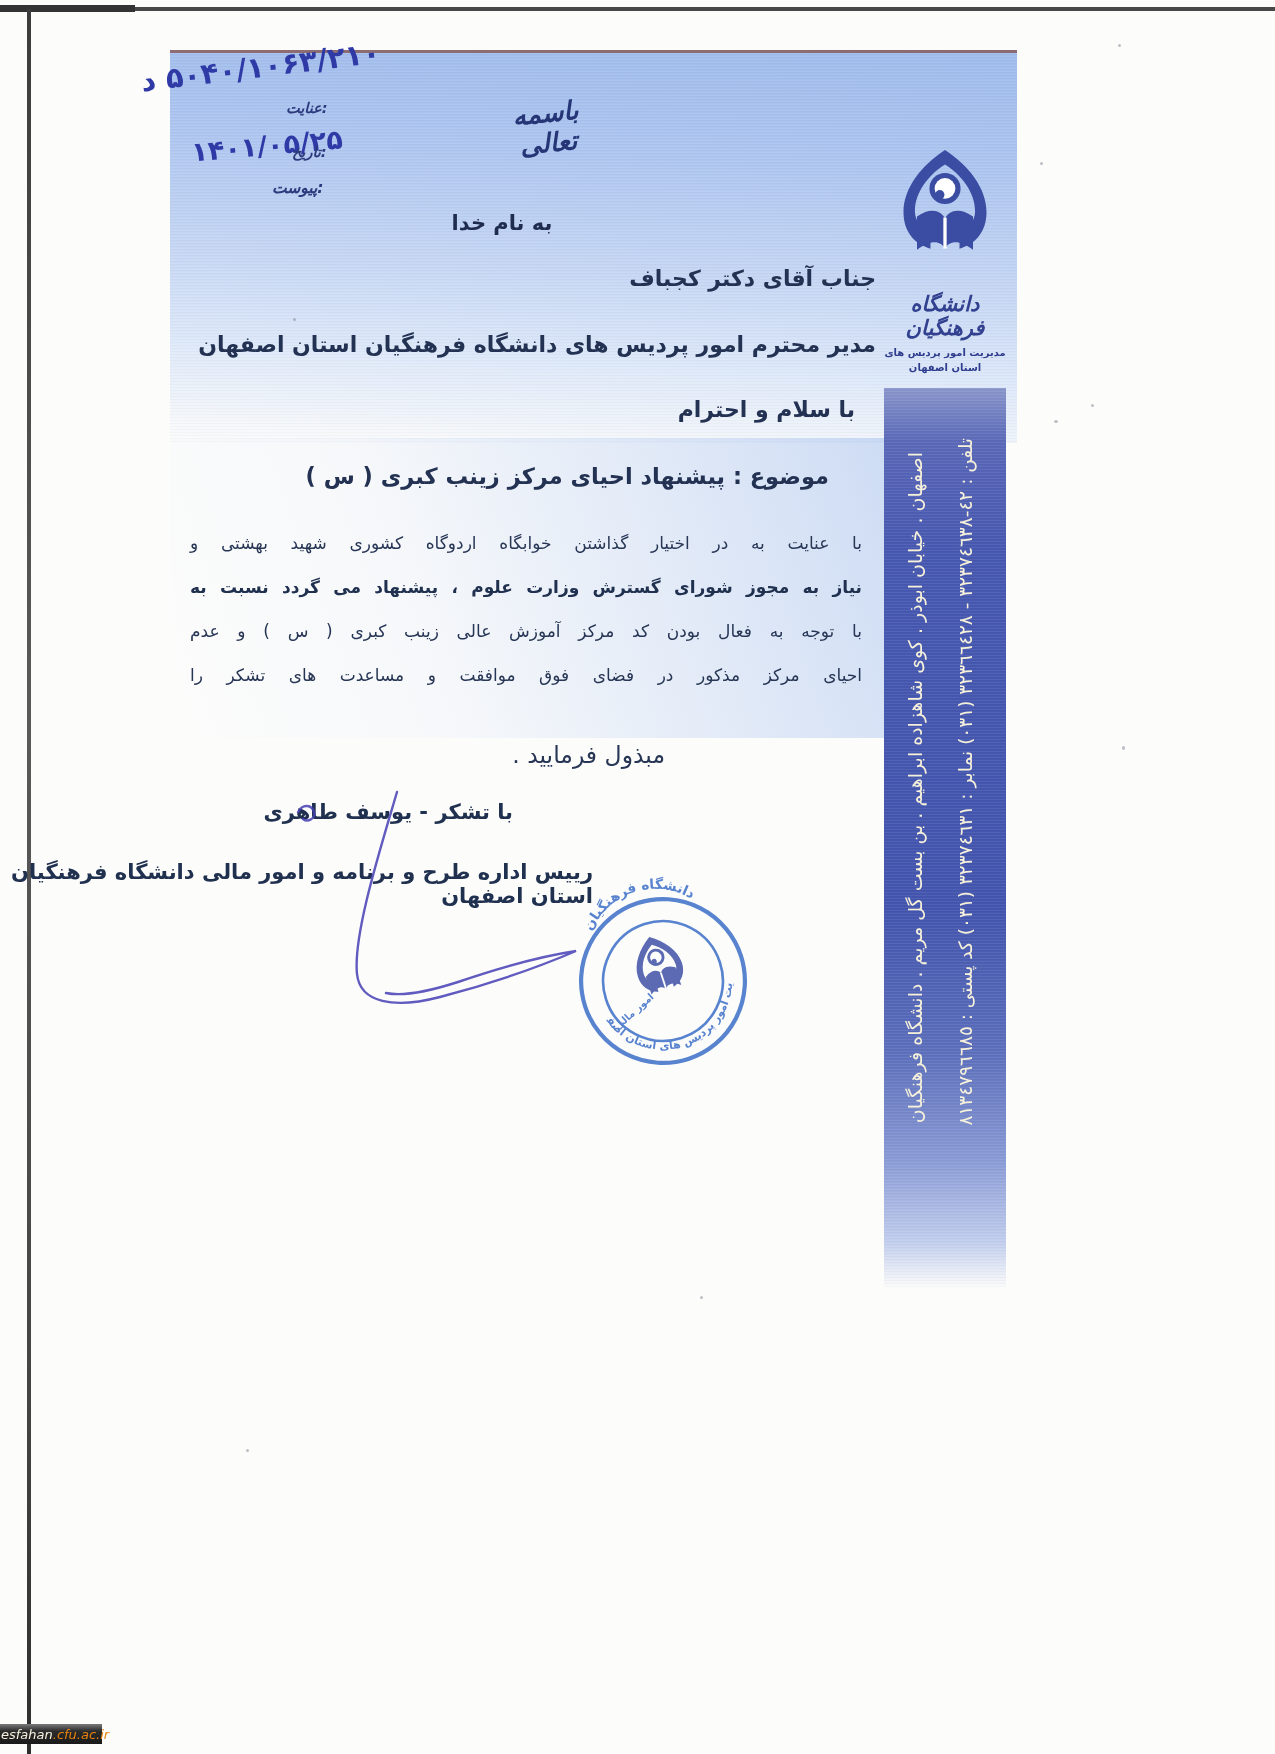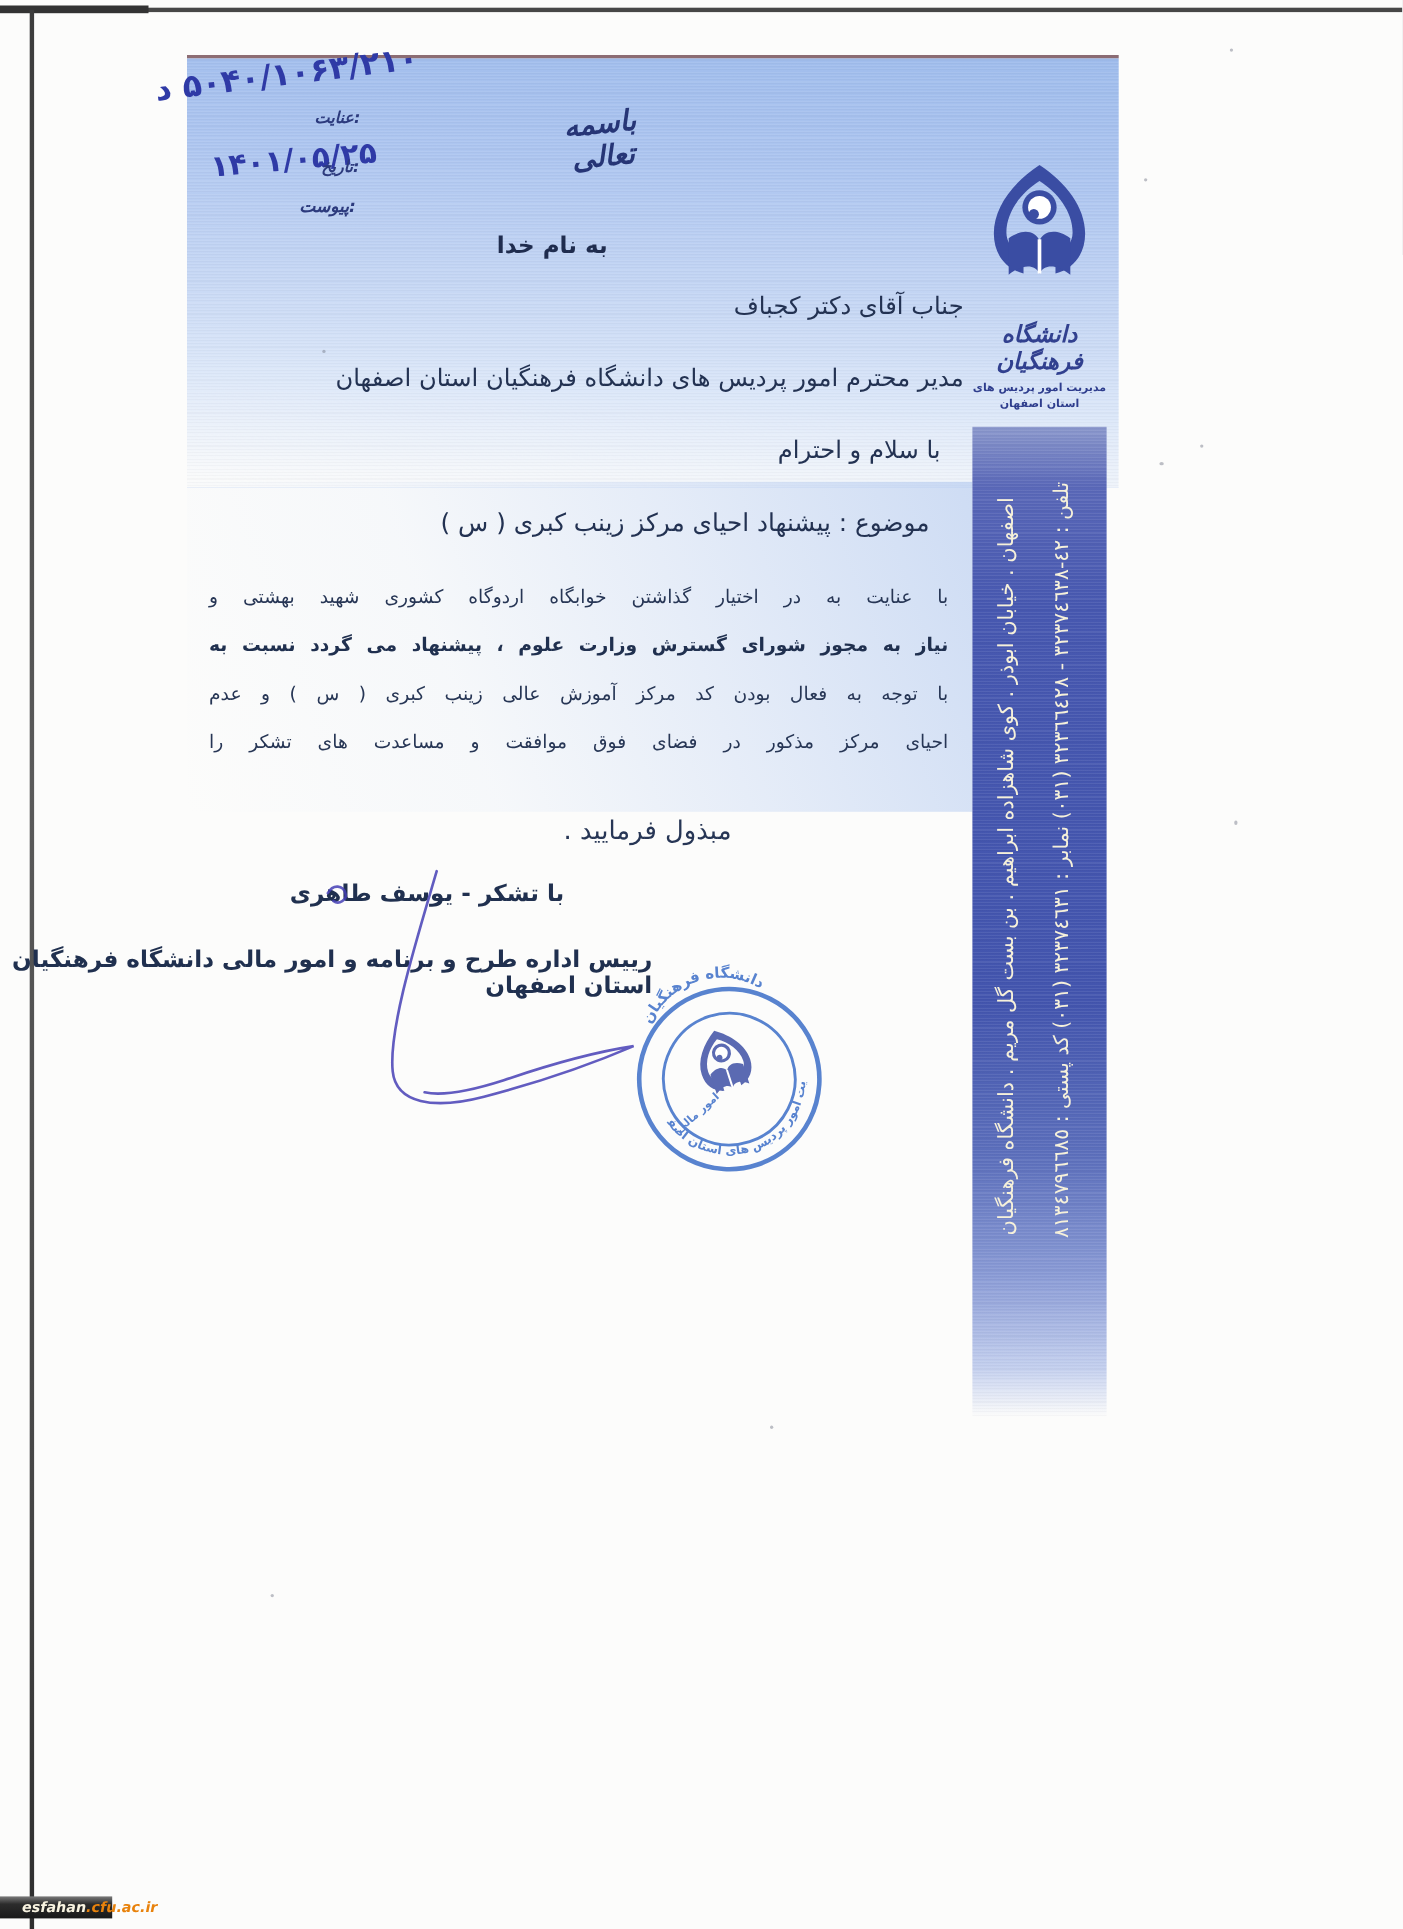--- a/index.html
+++ b/index.html
@@ -53,44 +53,44 @@
   .basmala{position:absolute; left:482px; top:98px; width:130px; text-align:center; font-size:26px; font-weight:bold; font-style:italic; color:#263576; transform:rotate(-6deg);}
 
   
   .logo-block{position:absolute; left:876px; top:148px; width:138px; text-align:center; color:#31408f;}
   .logo-svg{display:block; margin:0 auto;}
   .org-name{font-size:21px; font-weight:bold; font-style:italic; margin-top:6px; direction:rtl;}
   .org-dept{font-size:10px; font-weight:bold; margin-top:7px; direction:rtl; color:#2e3d8d;}
 
   
   .bism{position:absolute; left:427px; top:211px; width:150px; text-align:center; font-size:21px; font-weight:bold; color:#1f2c4e;}
-  .line{position:absolute; direction:rtl; font-size:22px; font-weight:normal; color:#233252; white-space:nowrap;}
+  .line{position:absolute; direction:rtl; font-size:22px; font-weight:bold; color:#233252; white-space:nowrap;}
   .recipient-name{top:266px; right:399px;}
   .recipient-title{top:332px; right:399px;}
   .salutation{top:397px; right:420px;}
-  .subject{top:463px; right:430px; font-size:22.5px;}
+  .subject{top:463px; right:446px; font-size:22.5px;}
   .para{position:absolute; left:190px; right:413px; top:521px; direction:rtl;}
   .jline{
     height:44px; line-height:44px; font-size:17px; color:#273655;
     text-align:justify; text-align-last:justify; white-space:nowrap;
   }
   .jline.heavy{font-weight:bold; color:#20304f;}
   .lastline{position:absolute; top:741px; right:610px; direction:rtl; font-size:23.5px; color:#273655;}
   .closing{position:absolute; top:800px; right:762px; direction:rtl; font-size:21px; font-weight:bold; color:#20304f;}
   .signatory{position:absolute; top:860px; right:682px; direction:rtl; font-size:21px; font-weight:bold; color:#20304f;}
 
   .sig-svg{position:absolute; left:270px; top:775px;}
   .stamp-svg{position:absolute; left:558px; top:876px; transform:rotate(-18deg); opacity:.92;}
 
   
   .watermark{
     position:absolute; left:0; top:1724px; width:102px; height:20px;
     background:linear-gradient(180deg,#7a7a7a 0%,#2c2c2c 35%,#191919 100%);
-    display:flex; align-items:center; padding-left:20px; box-sizing:border-box;
-    font-style:italic; font-weight:bold; font-size:13px; letter-spacing:0;
+    display:flex; align-items:center; padding-left:1px; box-sizing:border-box;
+    font-style:italic; font-weight:normal; font-size:13px; letter-spacing:0;
     white-space:nowrap;
   }
   .wm-a{color:#f8f3e0;} .wm-b{color:#e8820c;}
 </style>
 </head>
 <body>
 
 <div class="page">
 
   <div class="scan-top"></div>

